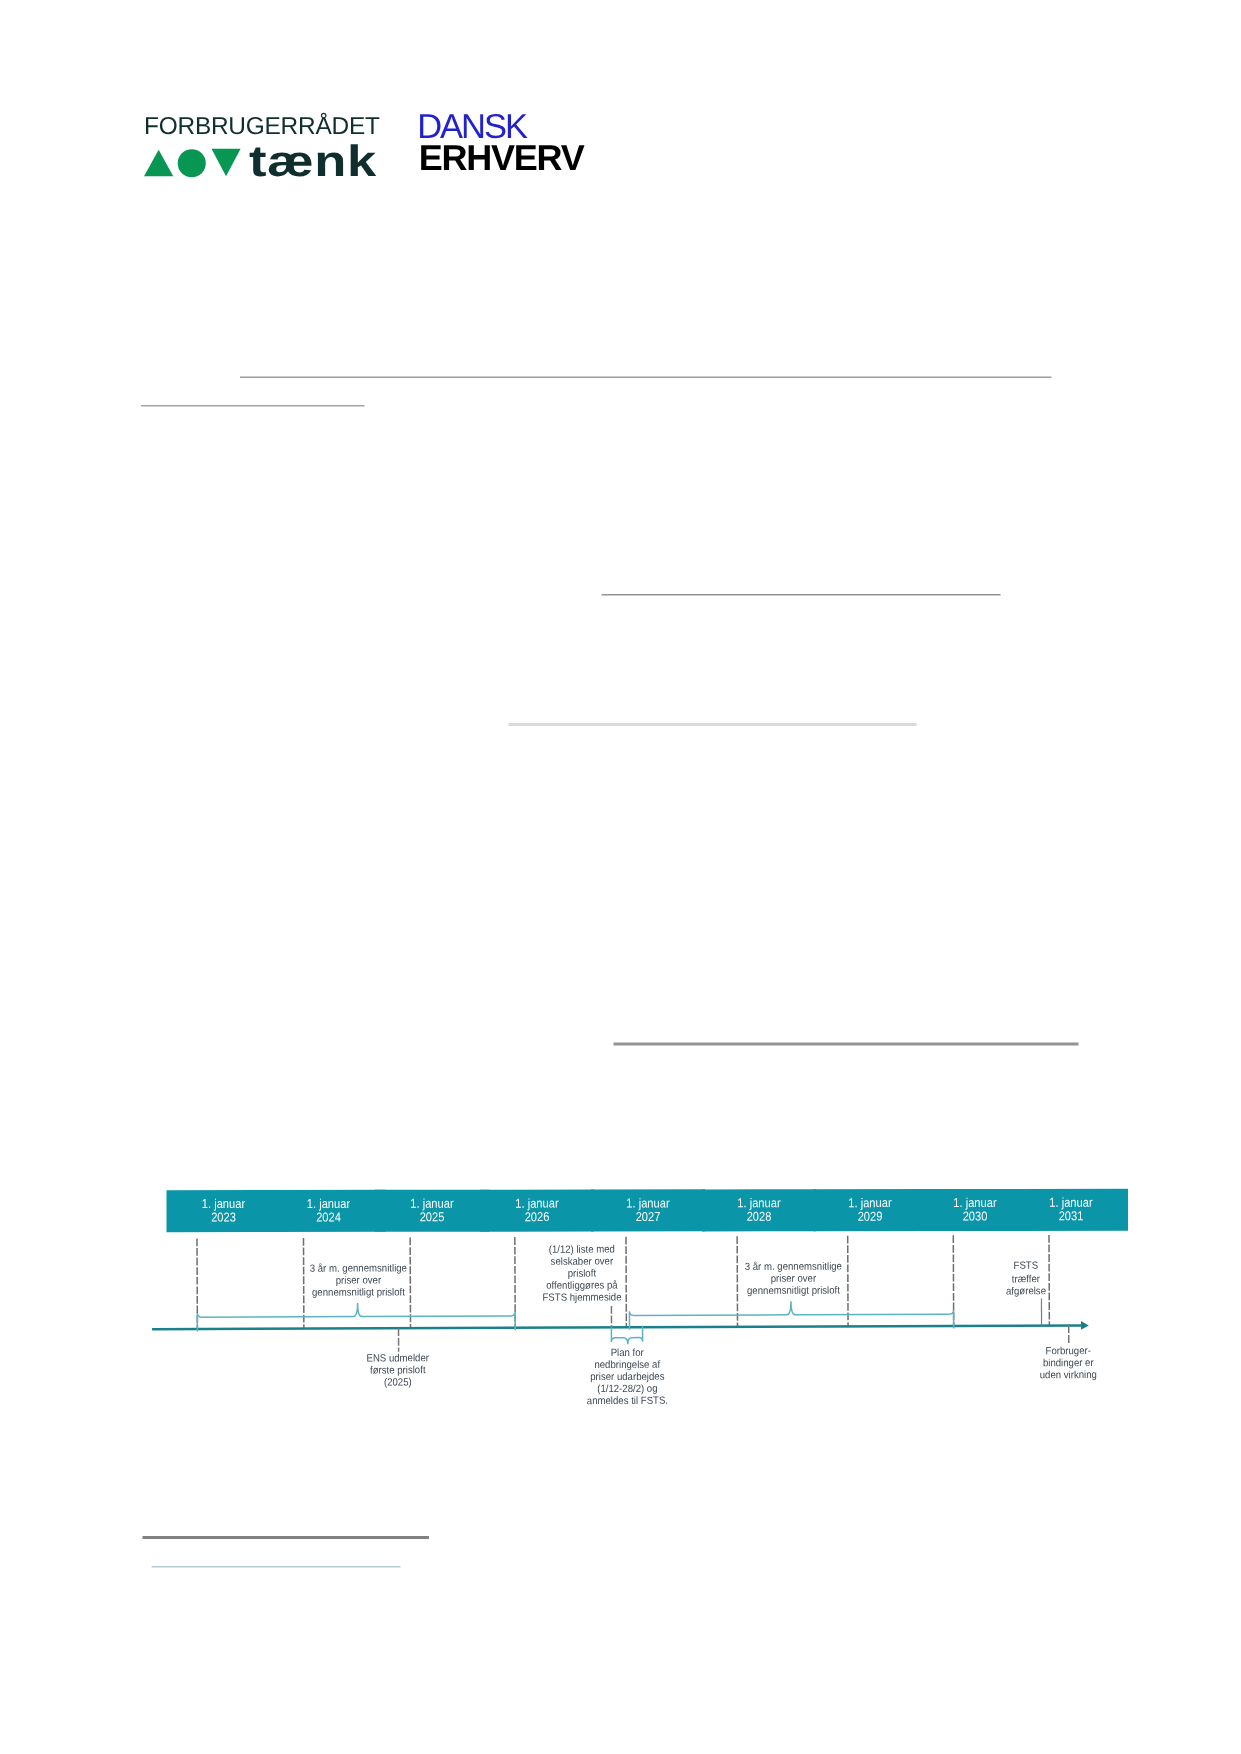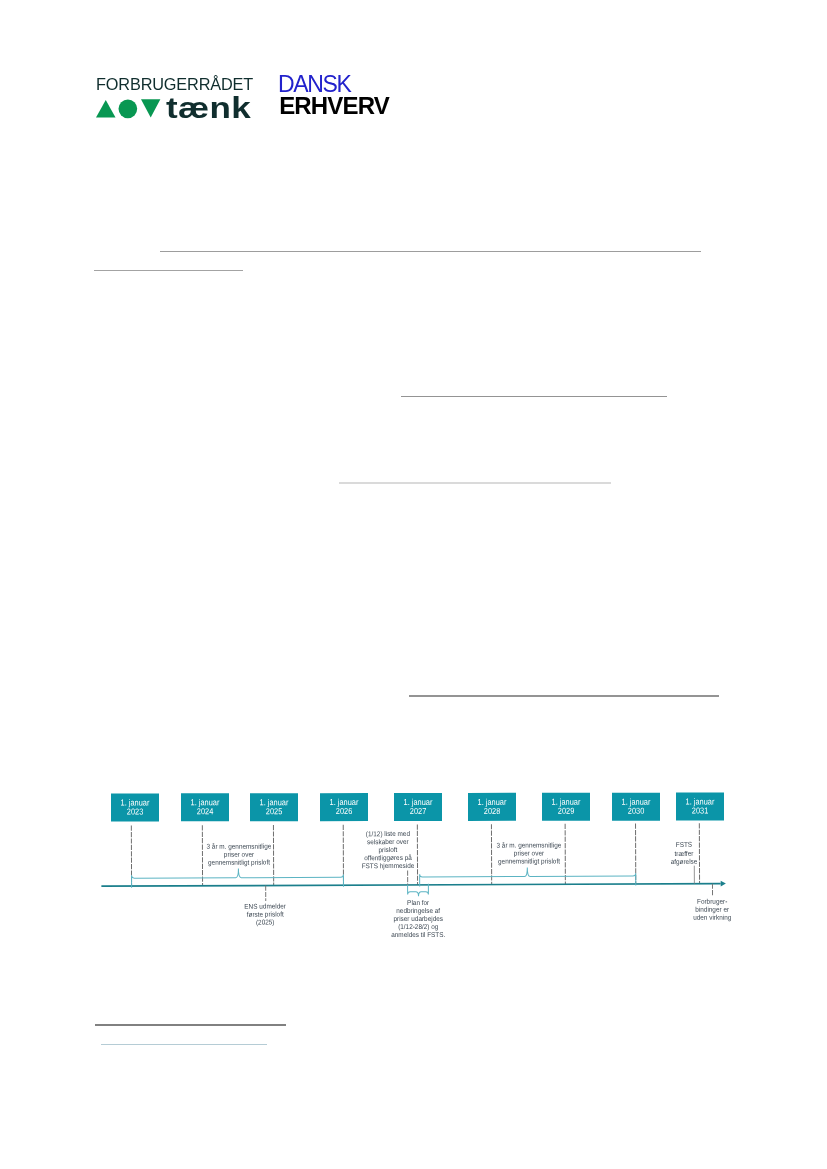--- a/index.html
+++ b/index.html
@@ -20,21 +20,21 @@
   .de-2{position:absolute;left:1.1px;top:20.7px;font-family:"Liberation Sans",sans-serif;font-weight:700;color:#000000;
         font-size:24px;line-height:1;letter-spacing:-0.83px;white-space:nowrap;}
   
   .rule{position:absolute;}
   
   #timeline-svg{position:absolute;left:0;top:0;}
   #timeline{position:absolute;left:0;top:0;width:827px;height:1169px;}
   #timeline-svg, #timeline-annotations{position:absolute;left:0;top:0;width:827px;height:1169px;transform:rotate(-0.235deg);transform-origin:413px 866px;}
   #timeline-boxes{position:absolute;left:0;top:0;width:827px;height:1169px;
                   transform:rotate(-0.085deg);transform-origin:413px 806px;}
-  .ms-box{position:absolute;background:#0b95a8;}
+  .ms-box{position:absolute;background:#0b95a8;padding-left:28px;}
   .ms-txt{position:absolute;left:0;right:0;text-align:center;color:#fff;font-size:8.6px;line-height:9.8px;
           font-family:"Liberation Sans",sans-serif;letter-spacing:0px;transform:scaleX(0.862);}
   .ann{position:absolute;color:#3c4752;font-size:7px;line-height:8.15px;
        font-family:"Liberation Sans",sans-serif;white-space:nowrap;}
   .ann > div{text-align:center;transform:scaleX(0.915);}
 </style>
 </head>
 <body>
 
 <div class="page">

